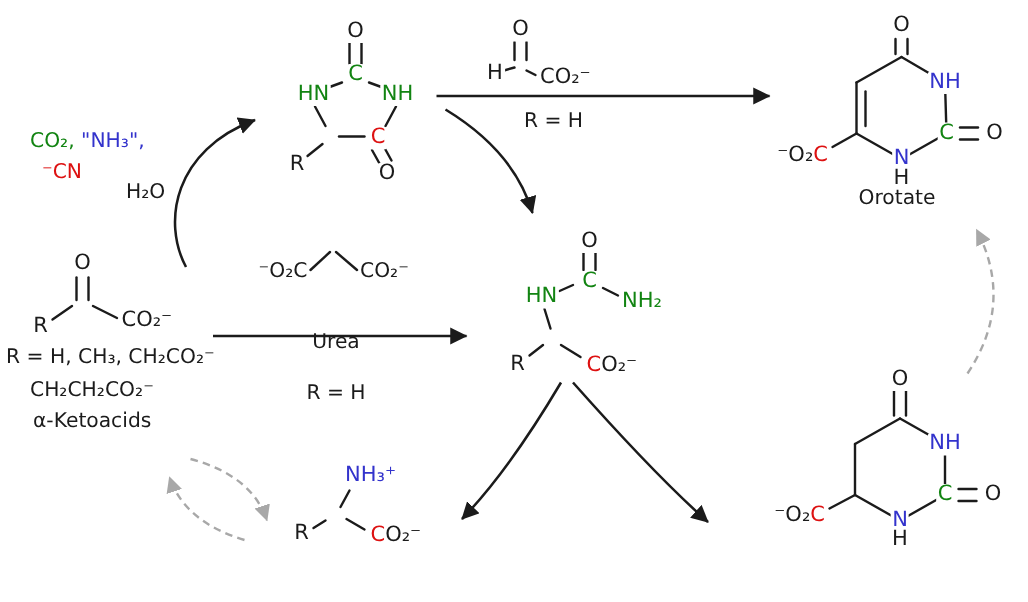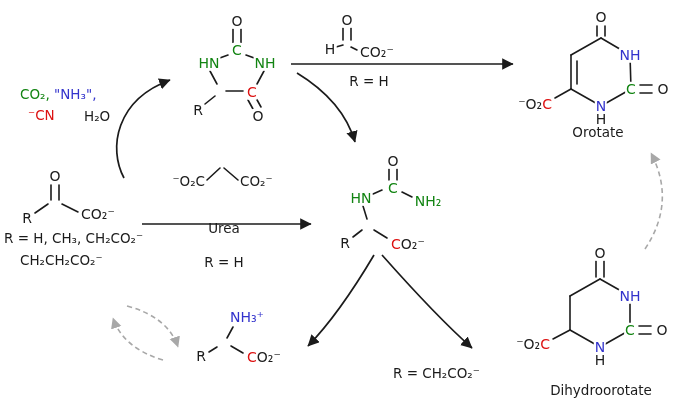--- a/index.html
+++ b/index.html
@@ -116,27 +116,28 @@
     <path class="arrow" marker-end="url(#ab)" d="M 142,224 L 311,224"></path>
     <path class="arrow" marker-end="url(#ab)" d="M 374,255 Q 339,314 308,346"></path>
     <path class="arrow" marker-end="url(#ab)" d="M 382,255 Q 437,317 472,348"></path>
     <path class="dashed" marker-end="url(#ag)" d="M 645,249 C 667,216 667,184 651,153"></path>
     <path class="dashed" marker-end="url(#ag)" d="M 127,306 Q 168,317 178,347"></path>
     <path class="dashed" marker-end="url(#ag)" d="M 163,360 Q 123,348 113,318"></path>
   </svg>
 
   <span class="lbl l" style="left:20px;top:94px"><span class="green">CO₂,</span><span> </span><span class="blue">"NH₃",</span></span>
   <span class="lbl l red" style="left:28px;top:115px">⁻CN</span>
-  <span class="lbl l" style="left:84px;top:116px">H₂O</span>
+  <span class="lbl l" style="left:84px;top:128px">H₂O</span>
 
   <span class="lbl atom c" style="left:55px;top:176px">O</span>
   <span class="lbl atom c" style="left:27px;top:218px">R</span>
   <span class="lbl atom l" style="left:80px;top:214px">CO₂⁻</span>
   <span class="lbl l" style="left:20px;top:260px">CH₂CH₂CO₂⁻</span>
   <span class="lbl l" style="left:4px;top:238px">R = H, CH₃, CH₂CO₂⁻</span>
+  <span class="lbl l" style="left:22px;top:281px">α-Ketoacids</span>
 
   <span class="lbl r" style="left:205px;top:181px">⁻O₂C</span>
   <span class="lbl l" style="left:240px;top:181px">CO₂⁻</span>
   <span class="lbl c" style="left:224px;top:228px">Urea</span>
   <span class="lbl c" style="left:224px;top:262px">R = H</span>
 
   <span class="lbl atom c" style="left:237px;top:21px">O</span>
   <span class="lbl atom c green" style="left:237px;top:50px">C</span>
   <span class="lbl atom c green" style="left:209px;top:63px">HN</span>
   <span class="lbl atom c green" style="left:265px;top:63px">NH</span>
@@ -169,17 +170,15 @@
   <span class="lbl atom c" style="left:201px;top:356px">R</span>
   <span class="lbl atom l" style="left:246px;top:357px"><span class="red">C</span><span>O₂⁻</span></span>
 
   <span class="lbl atom c" style="left:600px;top:253px">O</span>
   <span class="lbl atom c blue" style="left:630px;top:296px">NH</span>
   <span class="lbl atom c green" style="left:630px;top:330px">C</span>
   <span class="lbl atom c" style="left:662px;top:330px">O</span>
   <span class="lbl atom c blue" style="left:600px;top:347px">N</span>
   <span class="lbl atom c" style="left:600px;top:360px">H</span>
   <span class="lbl atom r" style="left:551px;top:344px"><span>⁻O₂</span><span class="red">C</span></span>
-  <span class="lbl c" style="left:601px;top:390px">Dihydroorotate</span>
 
-  <span class="lbl l" style="left:393px;top:373px">R = CH₂CO₂⁻</span>
 
 </div>
 
 </body></html>

